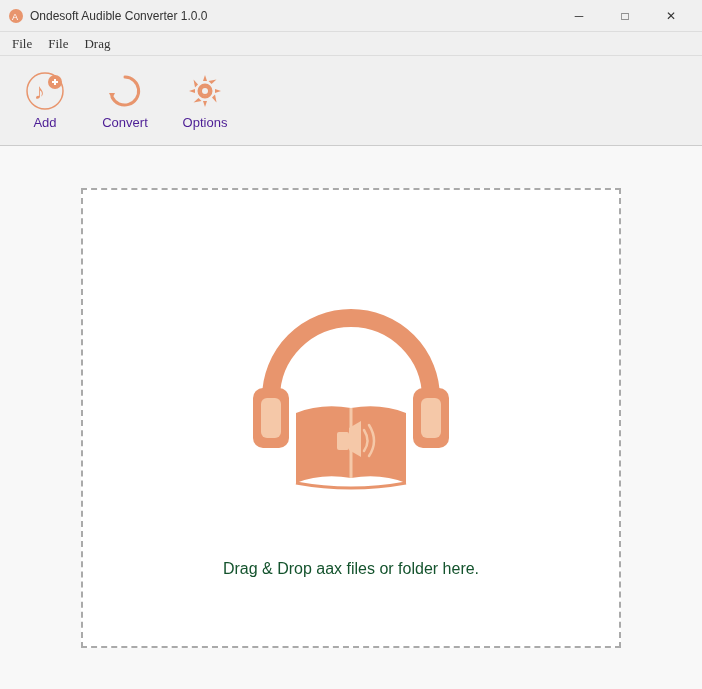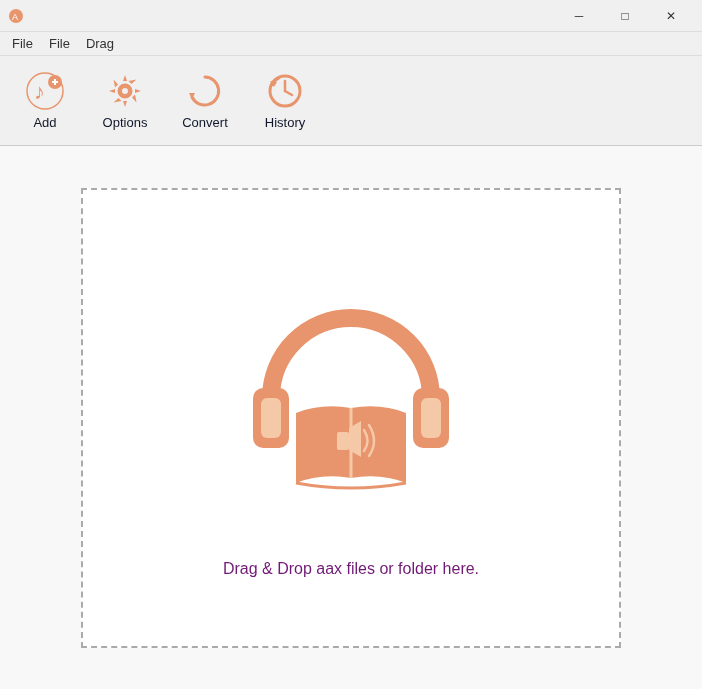--- a/index.html
+++ b/index.html
@@ -59,20 +59,21 @@
       background: #f0f0f0;
       display: flex;
       align-items: center;
       padding: 0 4px;
       border-bottom: 1px solid #ddd;
     }
     .menu-item {
       padding: 2px 8px;
       cursor: pointer;
       font-size: 13px;
+      font-family: Liberation Serif, serif;
     }
 
     
     .toolbar {
       background: #f0f0f0;
       height: 90px;
       display: flex;
       align-items: center;
       padding: 0 10px;
       border-bottom: 1px solid #ccc;
@@ -89,21 +90,21 @@
       border: none;
       background: transparent;
       gap: 4px;
     }
     .toolbar-icon {
       width: 40px;
       height: 40px;
     }
     .toolbar-label {
       font-size: 13px;
-      color: #0f172a;
+      color: #4c1d95;
     }
 
     
     .main-content {
       background: #f8f8f8;
       flex: 1;
       display: flex;
       align-items: center;
       justify-content: center;
       height: calc(689px - 32px - 24px - 90px);
@@ -118,33 +119,34 @@
       display: flex;
       flex-direction: column;
       align-items: center;
       justify-content: center;
       background: white;
       gap: 20px;
     }
 
     .drop-text {
       font-size: 16px;
-      color: #701a75;
+      color: #14532d;
       margin-top: 22px;
     }
   </style>
 </head>
 <body>
 
 <div class="title-bar">
   <div class="title-bar-left">
     <svg class="app-icon" viewBox="0 0 16 16">
       <circle cx="8" cy="8" r="7" fill="#e8956d"></circle>
       <text x="4" y="12" font-size="9" fill="white">A</text>
     </svg>
+    <span class="title-text">Ondesoft Audible Converter 1.0.0</span>
   </div>
   <div class="title-bar-controls">
     <button class="title-btn">─</button>
     <button class="title-btn">□</button>
     <button class="title-btn close">✕</button>
   </div>
 </div>
 
 <div class="menu-bar">
   <div class="menu-item">File</div>
@@ -159,62 +161,50 @@
 
       <circle cx="20" cy="20" r="18" fill="none" stroke="#e8956d" stroke-width="1.5"></circle>
 
       <text x="9" y="28" font-size="22" fill="#e8956d">♪</text>
 
       <circle cx="30" cy="11" r="7" fill="#e8956d"></circle>
       <line x1="30" y1="8" x2="30" y2="14" stroke="white" stroke-width="2"></line>
       <line x1="27" y1="11" x2="33" y2="11" stroke="white" stroke-width="2"></line>
     </svg>
     <span class="toolbar-label">Add</span>
+  </button>
+
+  <button class="toolbar-btn">
+    <svg class="toolbar-icon" viewBox="0 0 40 40">
+
+      <path d="M20 6 A14 14 0 1 1 7 26" fill="none" stroke="#e8956d" stroke-width="3" stroke-linecap="round"></path>
+
+      <polygon points="4,22 10,22 7,28" fill="#e8956d"></polygon>
+    </svg>
+    <span class="toolbar-label">Convert</span>
   </button>
 
   <button class="toolbar-btn">
     <svg class="toolbar-icon" viewBox="0 0 40 40">
 
       <circle cx="20" cy="20" r="6" fill="none" stroke="#e8956d" stroke-width="3"></circle>
       <path d="M20 4 L22 10 L18 10 Z" fill="#e8956d"></path>
       <path d="M20 36 L22 30 L18 30 Z" fill="#e8956d"></path>
       <path d="M4 20 L10 22 L10 18 Z" fill="#e8956d"></path>
       <path d="M36 20 L30 22 L30 18 Z" fill="#e8956d"></path>
       <path d="M8.5 8.5 L13 13.5 L10 16.5 Z" fill="#e8956d"></path>
       <path d="M31.5 31.5 L27 26.5 L30 23.5 Z" fill="#e8956d"></path>
       <path d="M8.5 31.5 L13.5 27 L16.5 30 Z" fill="#e8956d"></path>
       <path d="M31.5 8.5 L26.5 13 L23.5 10 Z" fill="#e8956d"></path>
       <circle cx="20" cy="20" r="5" fill="#e8956d"></circle>
       <circle cx="20" cy="20" r="3" fill="#f0f0f0"></circle>
     </svg>
     <span class="toolbar-label">Options</span>
   </button>
 
-  <button class="toolbar-btn">
-    <svg class="toolbar-icon" viewBox="0 0 40 40">
-
-      <path d="M20 6 A14 14 0 1 1 7 26" fill="none" stroke="#e8956d" stroke-width="3" stroke-linecap="round"></path>
-
-      <polygon points="4,22 10,22 7,28" fill="#e8956d"></polygon>
-    </svg>
-    <span class="toolbar-label">Convert</span>
-  </button>
-
-  <button class="toolbar-btn">
-    <svg class="toolbar-icon" viewBox="0 0 40 40">
-
-      <circle cx="20" cy="20" r="15" fill="none" stroke="#e8956d" stroke-width="3"></circle>
-      <line x1="20" y1="20" x2="20" y2="10" stroke="#e8956d" stroke-width="2.5" stroke-linecap="round"></line>
-      <line x1="20" y1="20" x2="27" y2="24" stroke="#e8956d" stroke-width="2.5" stroke-linecap="round"></line>
-
-      <path d="M7 14 A14 14 0 0 1 14 7" fill="none" stroke="#e8956d" stroke-width="2.5" stroke-linecap="round"></path>
-      <polygon points="5,10 9,16 12,11" fill="#e8956d"></polygon>
-    </svg>
-    <span class="toolbar-label">History</span>
-  </button>
 </div>
 
 <div class="main-content">
   <div class="drop-zone">
 
     <svg width="260" height="260" viewBox="0 0 260 260">
 
       <path d="M50 140 A80 80 0 0 1 210 140" fill="none" stroke="#e8956d" stroke-width="18" stroke-linecap="round"></path>
 
       <rect x="32" y="130" width="36" height="60" rx="10" ry="10" fill="#e8956d"></rect>

